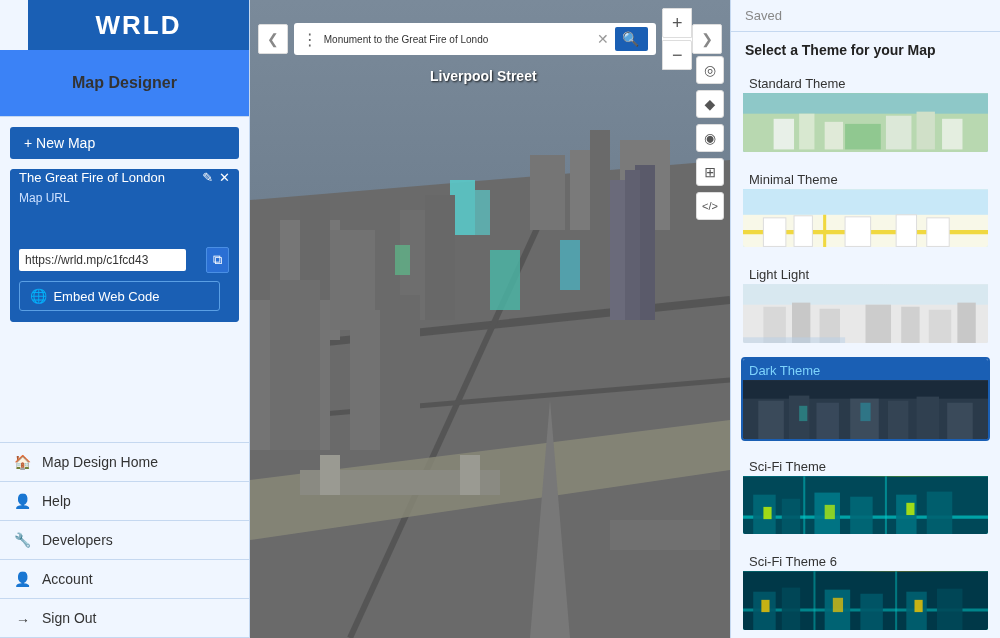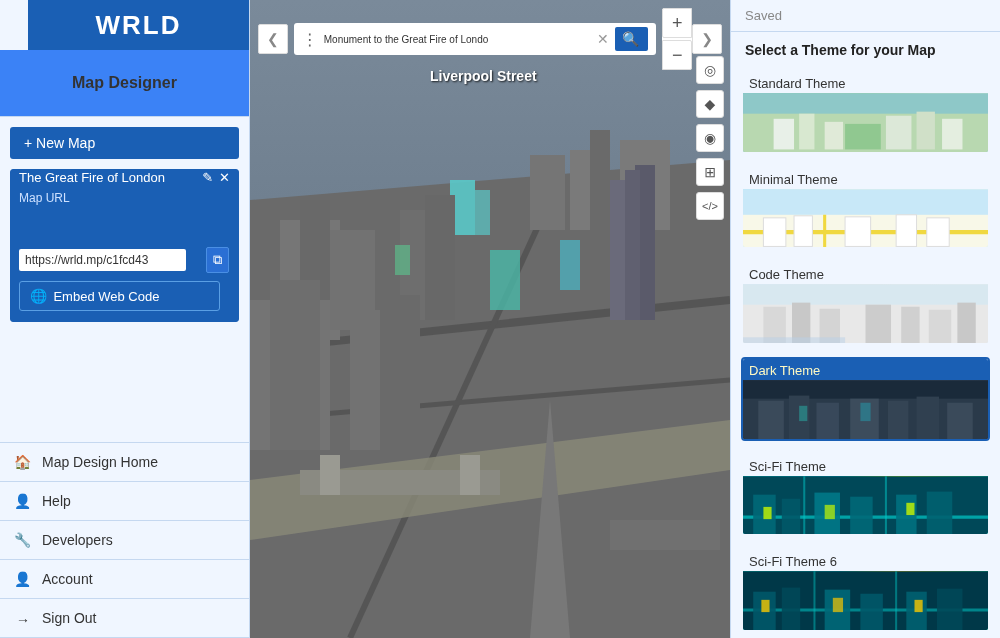--- a/index.html
+++ b/index.html
@@ -316,21 +316,21 @@
     }
 
     .theme-label {
       font-size: 13px;
       color: #333;
       padding: 4px 6px 2px 6px;
       font-weight: 500;
     }
 
     .theme-item.active .theme-label {
-      color: #fef9c3;
+      color: #7dd3fc;
       background: #1a5fb4;
     }
 
     .theme-preview {
       height: 72px;
       width: 100%;
       position: relative;
       overflow: hidden;
     }
 
@@ -527,21 +527,21 @@
         <rect x="20" y="28" width="22" height="28" fill="white" stroke="#ddd"></rect>
         <rect x="50" y="26" width="18" height="30" fill="white" stroke="#ddd"></rect>
         <rect x="100" y="27" width="25" height="29" fill="white" stroke="#ddd"></rect>
         <rect x="150" y="25" width="20" height="31" fill="white" stroke="#ddd"></rect>
         <rect x="180" y="28" width="22" height="28" fill="white" stroke="#ddd"></rect>
       </svg>
     </div>
   </div>
 
   <div class="theme-item">
-    <div class="theme-label">Code Theme</div>
+    <div class="theme-label">Light Light</div>
     <div class="theme-preview theme-light">
       <svg viewBox="0 0 240 70" width="100%" height="100%">
         <rect width="240" height="70" fill="#d8e8f0"></rect>
         <rect x="0" y="20" width="240" height="50" fill="#e8e8e8"></rect>
 
         <rect x="20" y="22" width="22" height="38" fill="#d8d8d8"></rect>
         <rect x="48" y="18" width="18" height="42" fill="#c8c8c8"></rect>
         <rect x="75" y="24" width="20" height="36" fill="#d4d4d4"></rect>
         <rect x="120" y="20" width="25" height="40" fill="#ccc"></rect>
         <rect x="155" y="22" width="18" height="38" fill="#d0d0d0"></rect>

